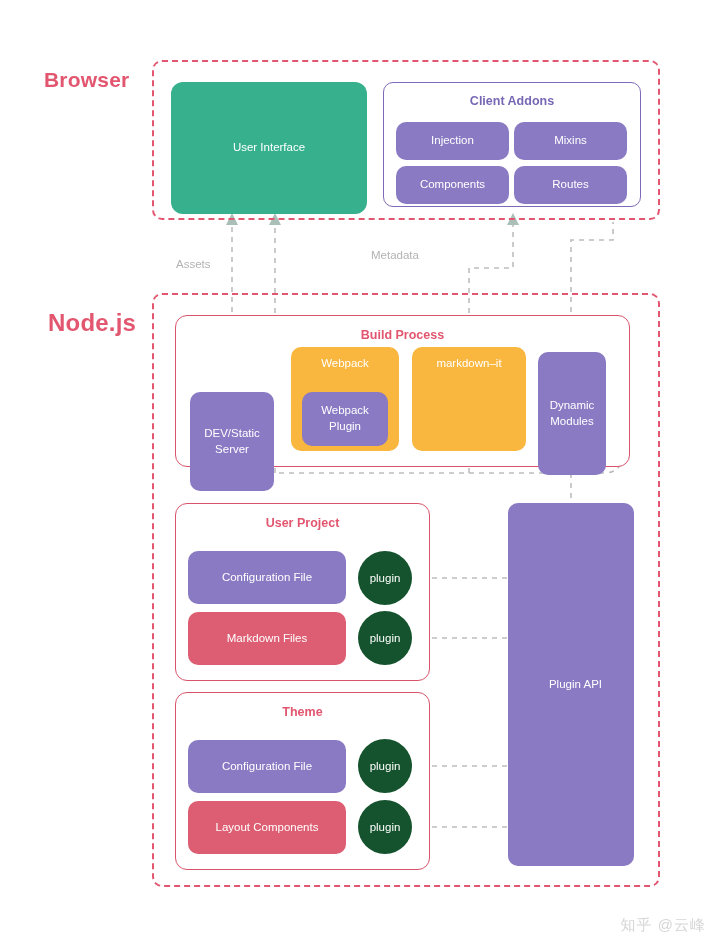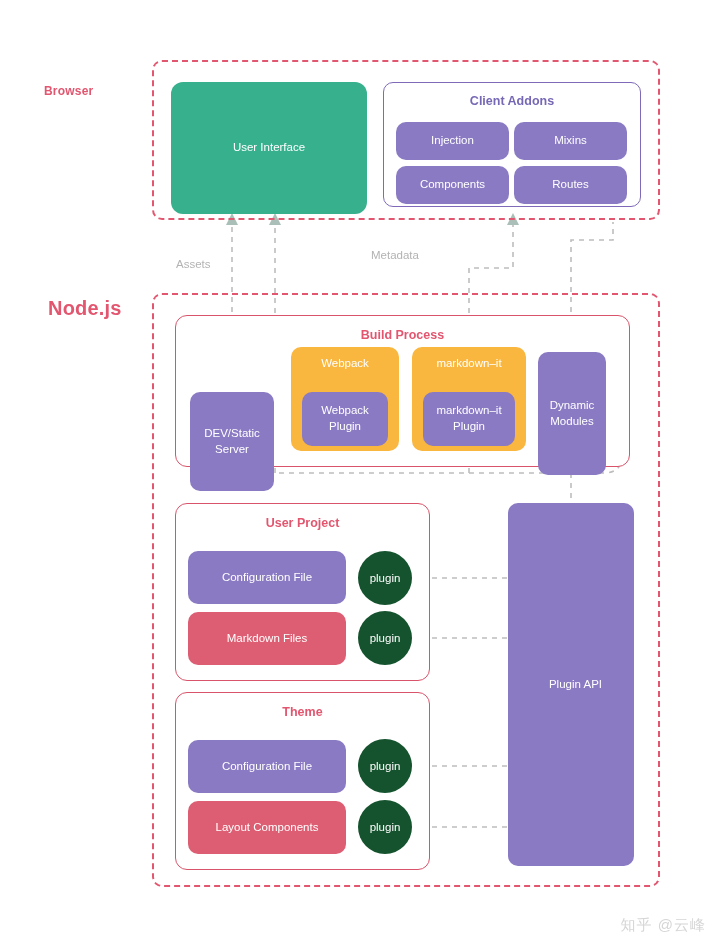--- a/index.html
+++ b/index.html
@@ -17,22 +17,22 @@
 
   
   .zone-label {
     position: absolute;
     font-weight: bold;
     letter-spacing: .2px;
     color: #e2566f;
     z-index: 6;
     white-space: nowrap;
   }
-  .zone-label.browser { left: 44px; top: 84px; font-size: 12px; }
-  .zone-label.nodejs  { left: 48px; top: 297px; font-size: 20px; }
+  .zone-label.browser { left: 44px; top: 68px; font-size: 21px; }
+  .zone-label.nodejs  { left: 48px; top: 309px; font-size: 24px; }
 
   
   .zone-box {
     position: absolute;
     border: 2px dashed #e2566f;
     border-radius: 10px;
     z-index: 2;
   }
   #zone-browser { left: 152px; top: 60px; width: 508px; height: 160px; }
   #zone-nodejs  { left: 152px; top: 293px; width: 508px; height: 594px; }
@@ -222,23 +222,20 @@
   </div>
   <div class="block orange wrapper" id="blk-webpack">
     <span>Webpack</span>
   </div>
   <div class="block purple" id="blk-webpack-p">
     <span>Webpack Plugin</span>
   </div>
   <div class="block orange wrapper" id="blk-mdit">
     <span>markdown–it</span>
   </div>
-  <div class="block purple" id="blk-mdit-p">
-    <span>markdown–it Plugin</span>
-  </div>
   <div class="block purple" id="blk-dynamic">
     <span>Dynamic Modules</span>
   </div>
 
   <div class="group-box" id="group-project">
     <div class="group-title">User Project</div>
   </div>
   <div class="block purple" id="blk-proj-config">
     <span>Configuration File</span>
   </div>

